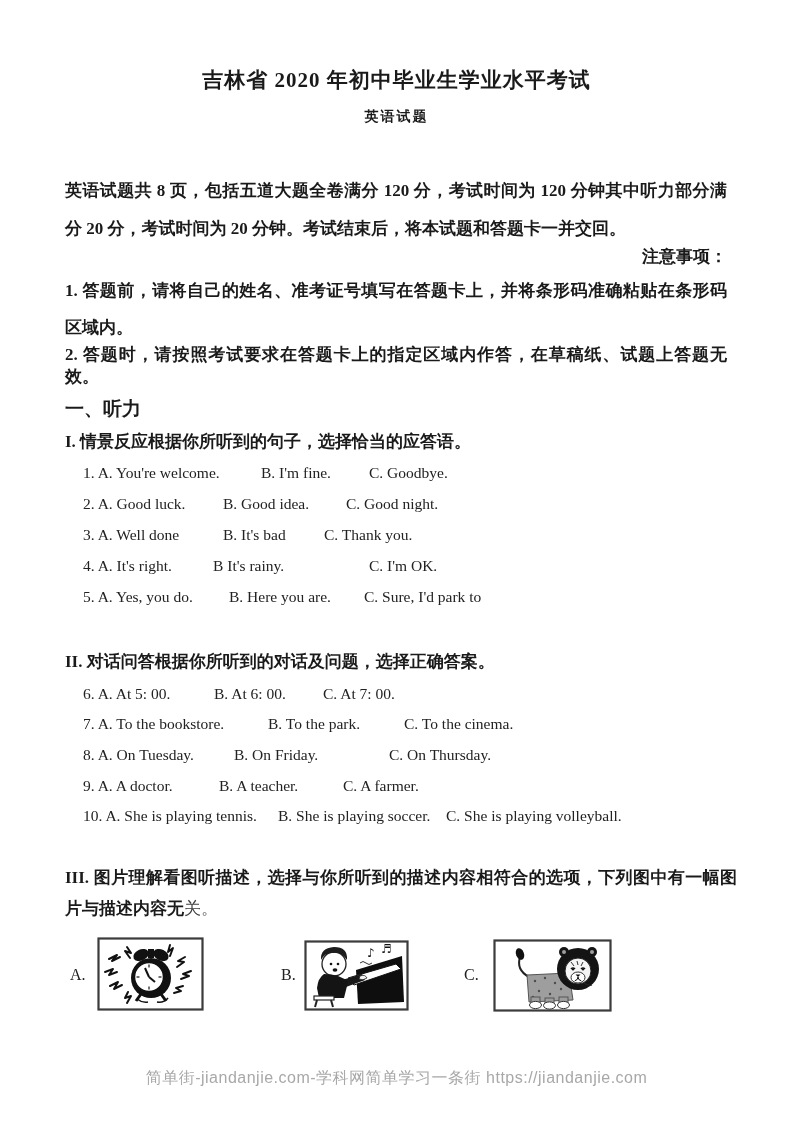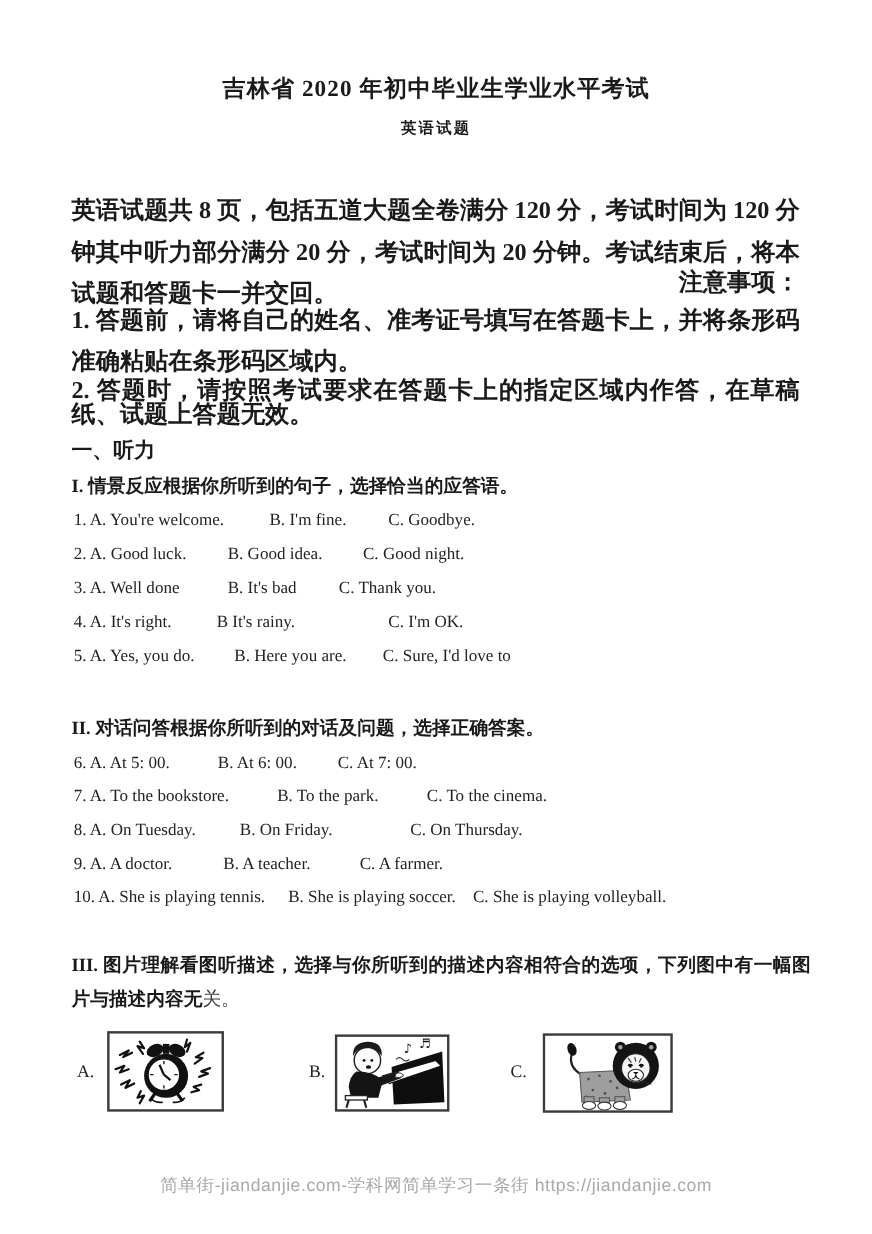--- a/index.html
+++ b/index.html
@@ -8,34 +8,34 @@
     background:#ffffff; overflow:hidden;
     font-family:"Liberation Serif","DejaVu Serif",serif;
     color:#1a1a1a;
     text-decoration:underline;
   }
   .abs { position:absolute;text-align:center; }
   .center-line { left:0; width:100%; text-align:center; font-weight:bold; }
   .title { top:66px; font-size:21px; letter-spacing:1px; }
   .subtitle { top:108px; font-size:14px; letter-spacing:2px; }
 
-  .block { left:65px; width:662px; font-weight:bold; font-size:22px; text-align:justify; }
+  .block { left:65px; width:662px; font-weight:bold; font-size:17px; text-align:justify; }
   .intro { top:172px; line-height:38px; }
   .notes-label { top:246px; line-height:22px; text-align:right; }
   .note1 { top:272px; line-height:37px; }
   .note2 { top:344px; line-height:22px; }
 
   .sec-title { top:396px; left:65px; font-weight:bold; font-size:19px; }
   .part-heading { left:65px; width:672px; font-weight:bold; font-size:17px; line-height:31px; text-align:justify; }
   .ph1 { top:426px; }
   .ph2 { top:646px; }
   .ph3 { top:862px; }
   .heading-tail { font-weight:400; color:#3c3c3c; }
 
-  .qrow { left:0; top:0; width:755px; height:20px; font-size:15.5px; color:#222; }
+  .qrow { left:16px; top:0; width:755px; height:20px; font-size:15.5px; color:#222; }
   .opt { position:absolute; top:0; white-space:nowrap; }
 
   .img-label { font-size:16px; color:#222; }
   .img-box { line-height:0; }
   .footer {
     top:1068px; left:0; width:100%; text-align:center;
     font-family:"Liberation Sans","DejaVu Sans",sans-serif;
     font-size:16px; color:#a8a8a8; letter-spacing:0.5px;
   }
 </style>
@@ -72,21 +72,21 @@
     <span class="opt" style="left:308px">C. Thank you.</span>
   </div>
   <div class="abs qrow" style="top:557px">
     <span class="opt" style="left:67px">4. A. It's right.</span>
     <span class="opt" style="left:197px">B It's rainy.</span>
     <span class="opt" style="left:353px">C. I'm OK.</span>
   </div>
   <div class="abs qrow" style="top:588px">
     <span class="opt" style="left:67px">5. A. Yes, you do.</span>
     <span class="opt" style="left:213px">B. Here you are.</span>
-    <span class="opt" style="left:348px">C. Sure, I'd love to</span>
+    <span class="opt" style="left:348px">C. Sure, I'd park to</span>
   </div>
 
   <div class="abs part-heading ph2">II. 对话问答根据你所听到的对话及问题，选择正确答案。</div>
 
   <div class="abs qrow" style="top:685px">
     <span class="opt" style="left:67px">6. A. At 5: 00.</span>
     <span class="opt" style="left:198px">B. At 6: 00.</span>
     <span class="opt" style="left:307px">C. At 7: 00.</span>
   </div>
   <div class="abs qrow" style="top:715px">

